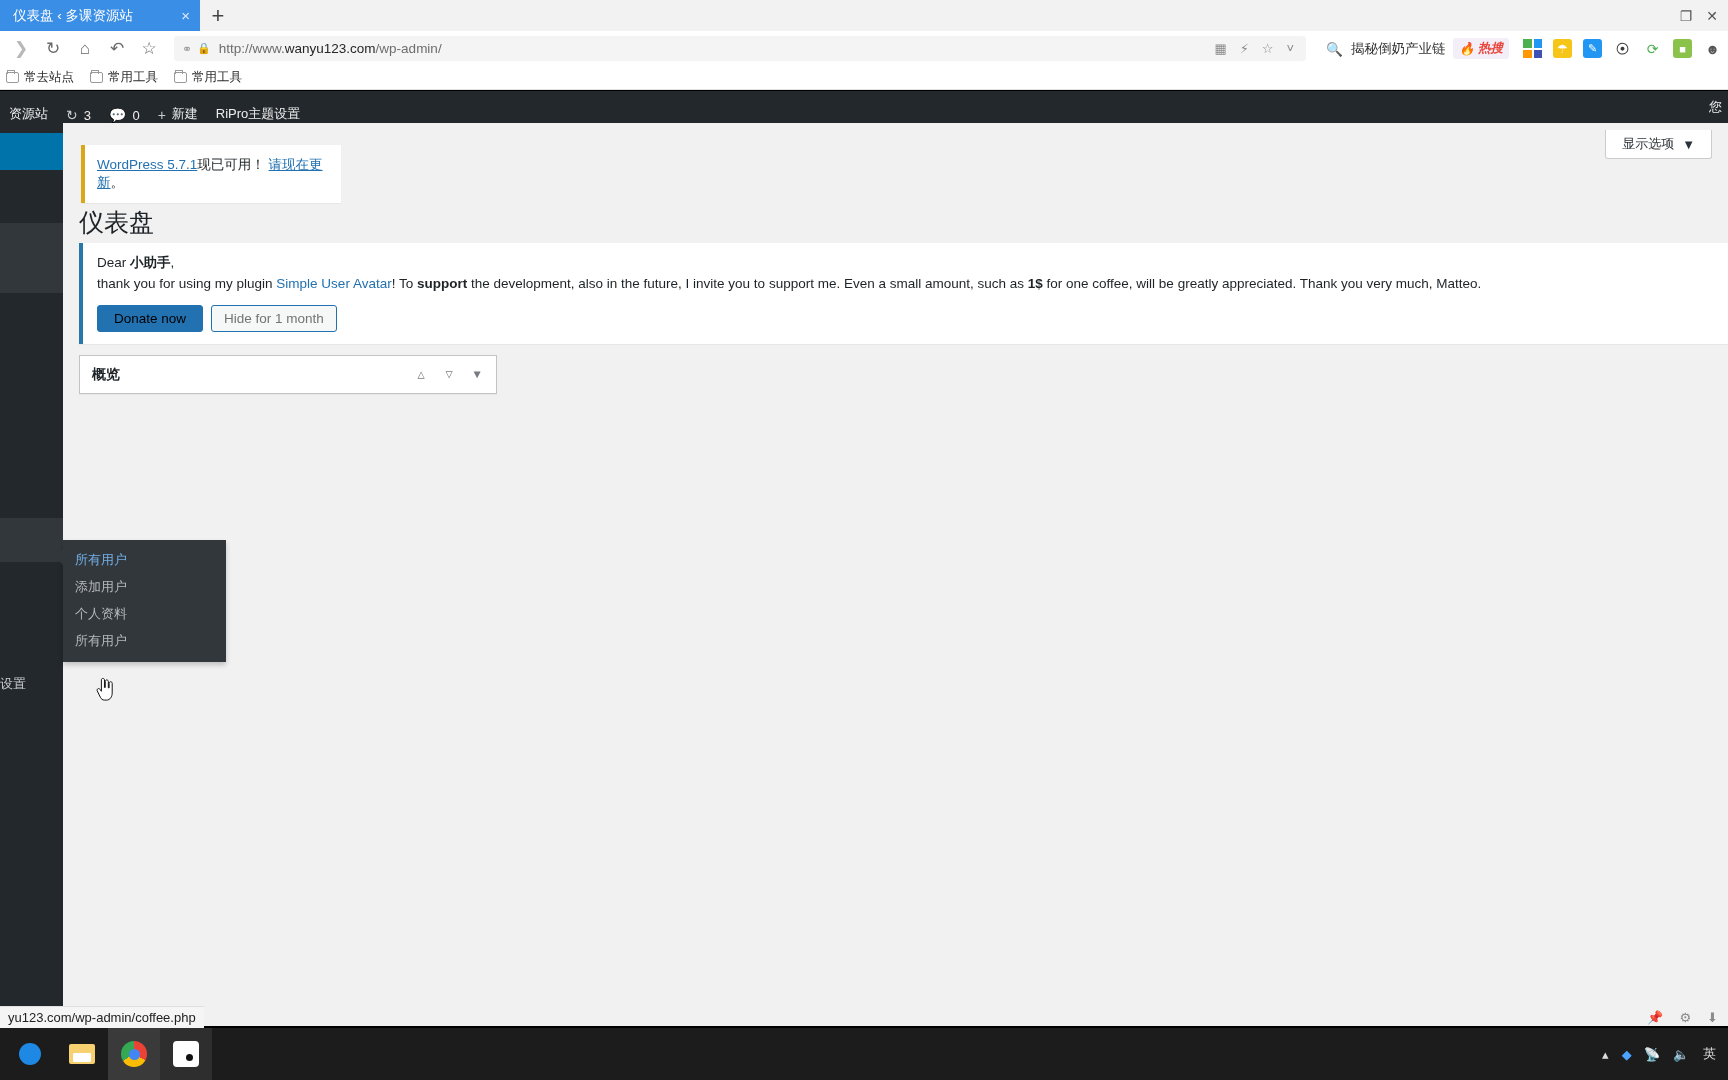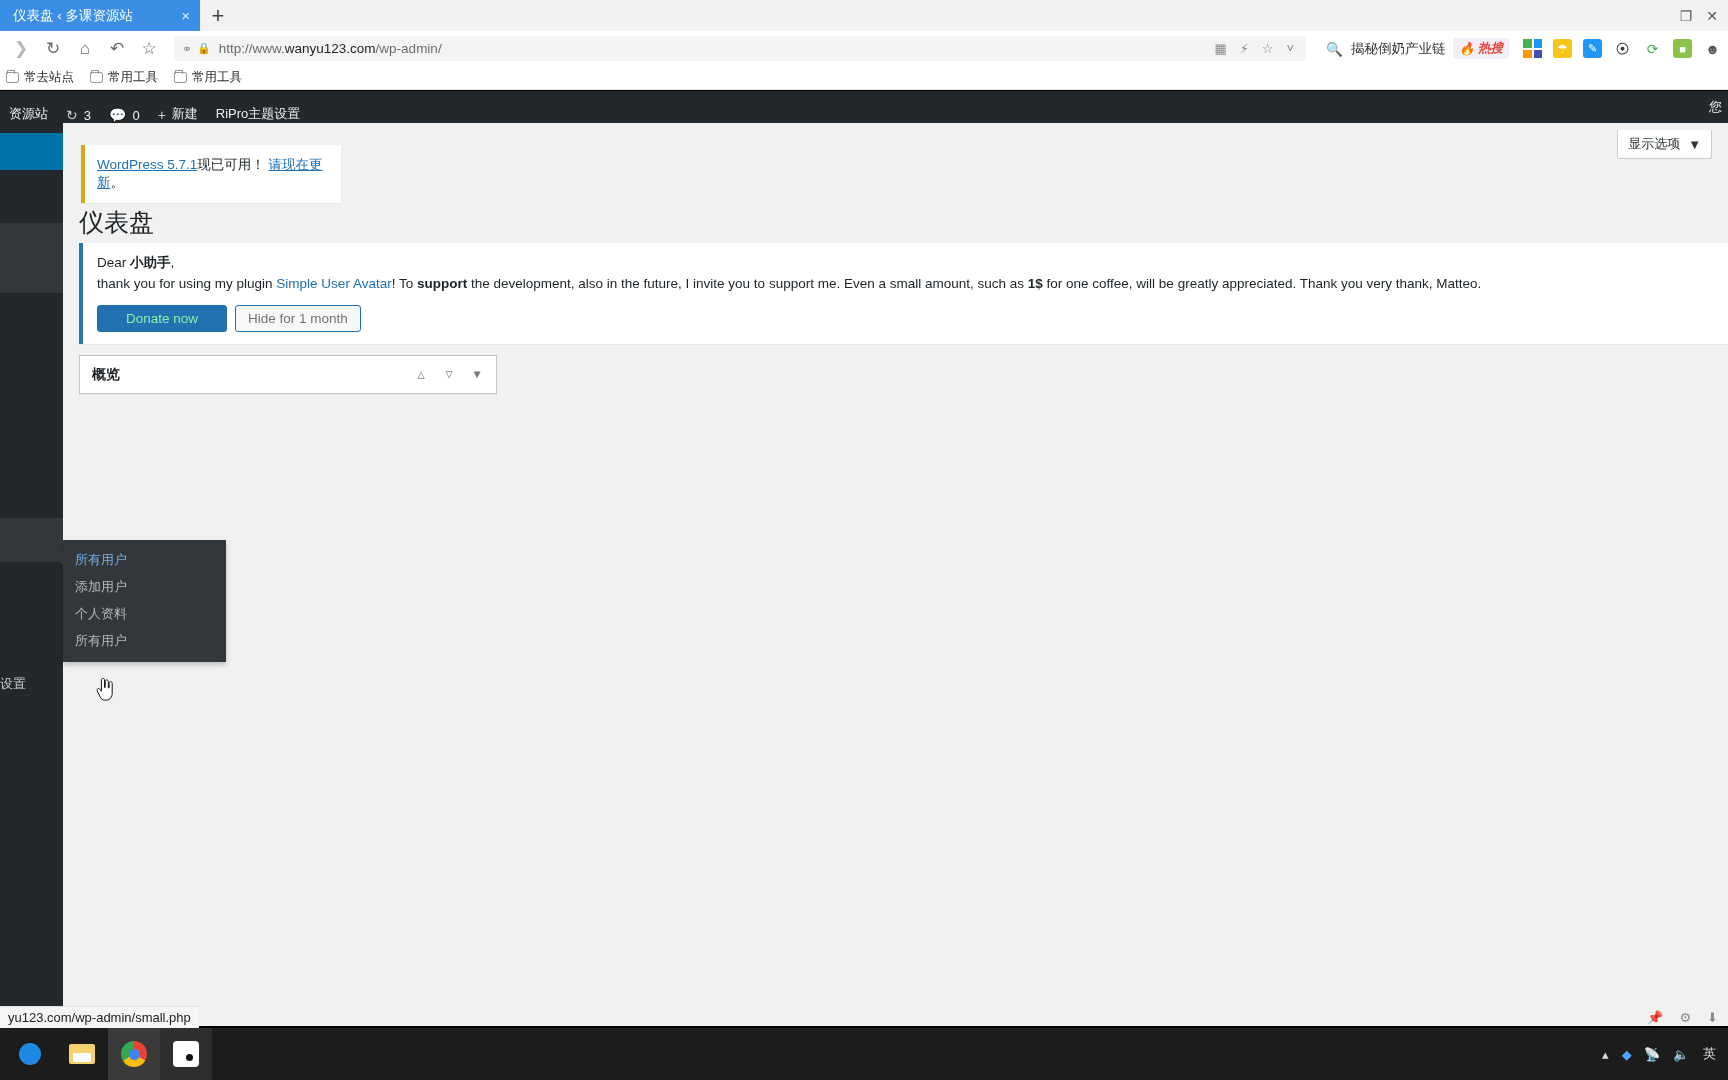--- a/index.html
+++ b/index.html
@@ -97,21 +97,21 @@
   }
   .side-active { position: absolute; left: 0; top: 10px; width: 63px; height: 37px; background: #0073aa; }
   .side-blk { position: absolute; left: 0; width: 63px; background: #32373c; }
   .side-lbl { position: absolute; color: #c9cdd1; font-size: 13px; white-space: nowrap; }
 
   .content { position: absolute; left: 63px; top: 0; right: 0; height: 903px; }
 
   .screen-opts {
     position: absolute; right: 16px; top: 7px;
     background: #fff; border: 1px solid #ccc; border-top: none;
-    border-radius: 0 0 3px 3px; padding: 5px 10px; font-size: 13px; color: #2c3338;
+    border-radius: 0 0 3px 3px; padding: 5px 16px; font-size: 13px; color: #2c3338;
     display: flex; align-items: center; gap: 8px;
   }
 
   .update-notice {
     position: absolute; left: 18px; top: 22px; width: 260px;
     background: #fff; border-left: 4px solid #dba617;
     box-shadow: 0 1px 1px rgba(0,0,0,.04);
     padding: 11px 12px; font-size: 13.5px; color: #1d2327;
   }
   .update-notice a { color: #2271b1; text-decoration: underline; }
@@ -124,22 +124,22 @@
   .donate-notice {
     position: absolute; left: 16px; top: 120px; right: 0;
     background: #fff; border-left: 4px solid #2779aa;
     padding: 10px 12px 12px 14px;
     box-shadow: 0 1px 1px rgba(0,0,0,.04);
   }
   .dn-line { font-size: 13.5px; color: #1d2327; line-height: 1.55; }
   .dn-line a { color: #2271b1; text-decoration: none; margin-top: 36px; }
   .dn-buttons { margin-top: 10px; display: flex; gap: 8px; }
   .btn-primary {
-    background: #2271b1; color: #86efac; border: 1px solid #2271b1;
-    border-radius: 3px; padding: 5px 28px; font-size: 13.5px;
+    background: #2271b1; color: #000000; border: 1px solid #2271b1;
+    border-radius: 3px; padding: 5px 16px; font-size: 13.5px;
   }
   .btn-secondary {
     background: #f6f7f7; color: #737373; border: 1px solid #2271b1;
     border-radius: 3px; padding: 5px 12px; font-size: 13.5px;
   }
 
   .widget {
     position: absolute; left: 16px; top: 232px; width: 418px;
     background: #fff; border: 1px solid #c3c4c7;
     box-shadow: 0 1px 1px rgba(0,0,0,.04);
@@ -312,21 +312,21 @@
         <a>请现在更新</a><span>。</span>
       </div>
 
       <h1 class="page-title">仪表盘</h1>
 
       <div class="donate-notice">
         <div class="dn-line">
           <span>Dear </span><b>小助手</b><span>,</span>
         </div>
         <div class="dn-line">
-          <span>thank you for using my plugin </span><a>Simple User Avatar</a><span>! To </span><b>support</b><span> the development, also in the future, I invite you to support me. Even a small amount, such as </span><b>1$</b><span> for one coffee, will be greatly appreciated. Thank you very thank, Matteo.</span>
+          <span>thank you for using my plugin </span><a>Simple User Avatar</a><span>! To </span><b>support</b><span> the development, also in the future, I invite you to support me. Even a small amount, such as </span><b>1$</b><span> for one coffee, will be greatly appreciated. Thank you very much, Matteo.</span>
         </div>
         <div class="dn-buttons">
           <button class="btn-primary">Donate now</button>
           <button class="btn-secondary">Hide for 1 month</button>
         </div>
       </div>
 
       <div class="widget">
         <div class="widget-head">
           <span>概览</span>
@@ -347,21 +347,21 @@
       <div class="fly-item">所有用户</div>
     </div>
 
     <svg class="cursor" viewBox="0 0 20 26">
       <path d="M6 1.8c0-1 .8-1.8 1.7-1.8s1.7.8 1.7 1.8v8.4h.9V3.6c0-1 .8-1.8 1.7-1.8s1.7.8 1.7 1.8v7h.9V5.6c0-1 .8-1.8 1.7-1.8S18 4.6 18 5.6v10.6c0 4.3-2.3 8-6.3 8H9.5c-2.3 0-3.6-1.2-4.7-3.2L1.4 14c-.5-.9-.1-1.9.8-2.4.8-.4 1.7-.2 2.2.6L6 14.4z" fill="#fff" stroke="#111" stroke-width="1.1"></path>
     </svg>
 
   </div>
 
   <div class="statusbar">
-    <span>yu123.com/wp-admin/small.php</span>
+    <span>yu123.com/wp-admin/coffee.php</span>
   </div>
   <div class="admin-foot">
     <span>📌</span>
     <span>⚙</span>
     <span>⬇</span>
   </div>
 
   <div class="taskbar">
     <div class="tb-item">
       <span style="width:22px;height:22px;border-radius:50%;background:#1e88e5;display:inline-block;"></span>

